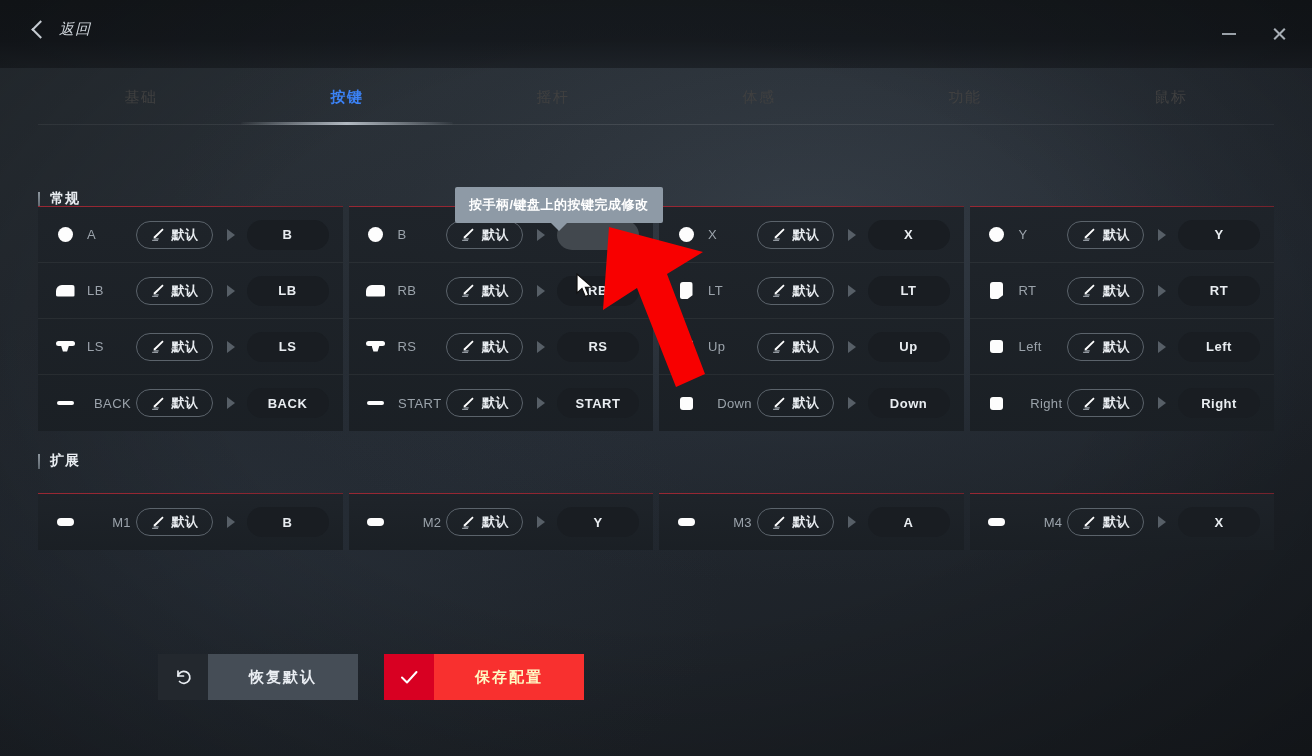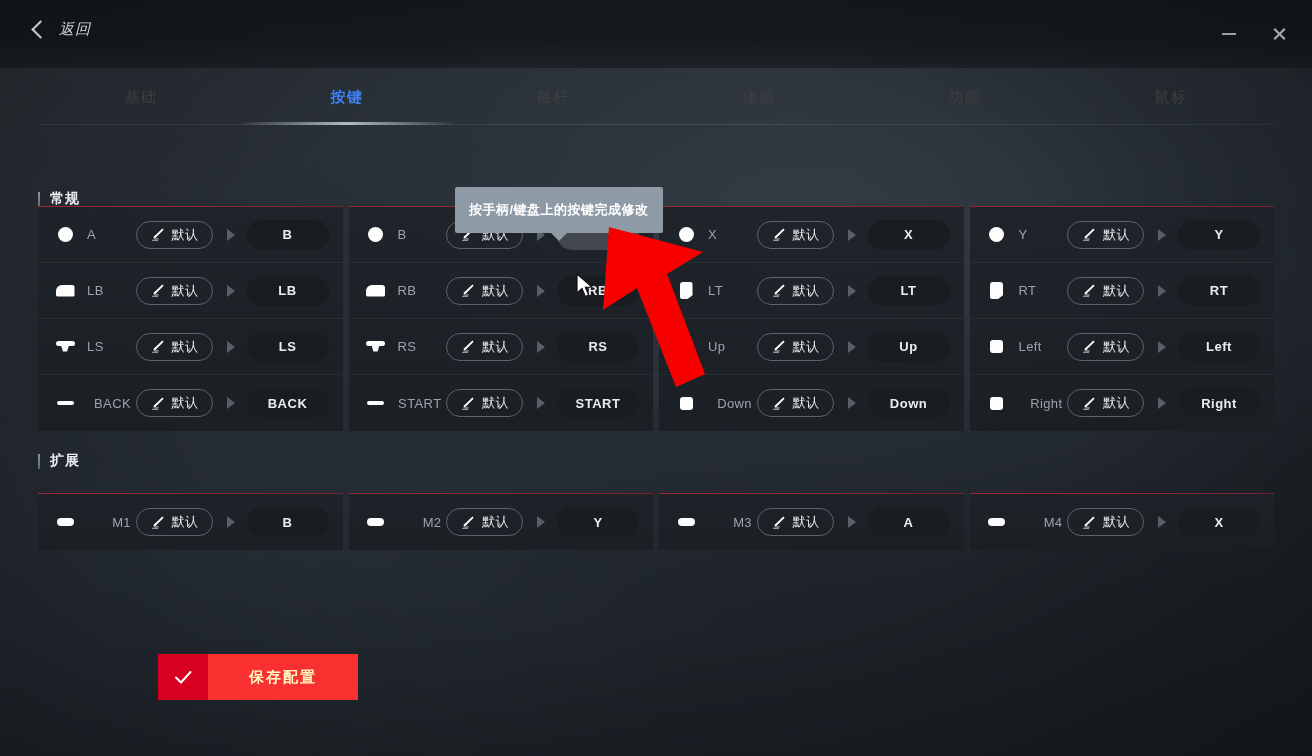--- a/index.html
+++ b/index.html
@@ -138,21 +138,21 @@
   }
 
   .default-btn {
     display: flex; align-items: center; justify-content: center; gap: 7px;
     height: 28px; min-width: 74px; padding: 0 13px;
     border: 1px solid #5b636b; border-radius: 15px;
     background: transparent; cursor: pointer;
     margin-left: auto;
   }
   .default-btn .pencil { width: 15px; height: 15px; }
-  .default-btn .dtext { font-size: 13px; color: #e7ebef; font-weight: normal; letter-spacing: 0.5px; }
+  .default-btn .dtext { font-size: 13px; color: #e7ebef; font-weight: bold; letter-spacing: 0.5px; }
 
   .arrow {
     width: 0; height: 0; margin: 0 12px 0 14px;
     border-left: 8px solid #575f67;
     border-top: 6px solid transparent;
     border-bottom: 6px solid transparent;
     flex: 0 0 auto;
   }
 
   .value-pill {
@@ -188,21 +188,21 @@
   }
   .sh-dash { width: 17px; height: 4px; background: #fdfdfd; border-radius: 2px; }
   .sh-dpad { width: 13px; height: 13px; background: #fdfdfd; border-radius: 3px; }
   .sh-paddle { width: 17px; height: 8px; background: #fdfdfd; border-radius: 4px; }
 
   
   .tooltip {
     position: absolute; z-index: 30;
     background: #8e9aa6;
     color: #ffffff; font-size: 13px; font-weight: bold;
-    padding: 14px 14px; border-radius: 2px;
+    padding: 9px 14px; border-radius: 2px;
     letter-spacing: 0.5px; white-space: nowrap;
   }
   .tooltip::after {
     content: ""; position: absolute; left: 50%; bottom: -8px;
     margin-left: -8px;
     border-left: 8px solid transparent;
     border-right: 8px solid transparent;
     border-top: 8px solid #8e9aa6;
   }
 
@@ -617,20 +617,29 @@
 
 <svg class="big-arrow" style="left:575px; top:222px;" width="150" height="175" viewBox="0 0 150 175">
   <path d="M 34 5 L 128 30 L 92 52 L 130 152 L 101 165 L 62 66 L 28 88 Z" fill="#f80000"></path>
 </svg>
 
 <svg class="cursor" style="left:576px; top:273px;" width="18" height="26" viewBox="0 0 18 26">
   <path d="M1 1 L1 20 L6 15.5 L9.3 23.5 L12.6 22 L9.4 14.3 L16 14 Z" fill="#ffffff" stroke="#121212" stroke-width="1.2"></path>
 </svg>
 
 <div class="footer">
+  <div class="fbtn restore">
+    <span class="fico">
+      <svg width="20" height="20" viewBox="0 0 20 20">
+        <path d="M5 4 L5 9 L10.5 9" fill="none" stroke="#e9edf2" stroke-width="1.7" stroke-linecap="round" stroke-linejoin="round"></path>
+        <path d="M5 9 A 6 6 0 1 1 6.5 14.5" fill="none" stroke="#e9edf2" stroke-width="1.7" stroke-linecap="round"></path>
+      </svg>
+    </span>
+    <span class="flabel">恢复默认</span>
+  </div>
   <div class="fbtn save">
     <span class="fico">
       <svg width="22" height="22" viewBox="0 0 22 22">
         <path d="M4 11.5 L9 16.5 L18.5 6" fill="none" stroke="#ffffff" stroke-width="2" stroke-linecap="round" stroke-linejoin="round"></path>
       </svg>
     </span>
     <span class="flabel">保存配置</span>
   </div>
 </div>
 

